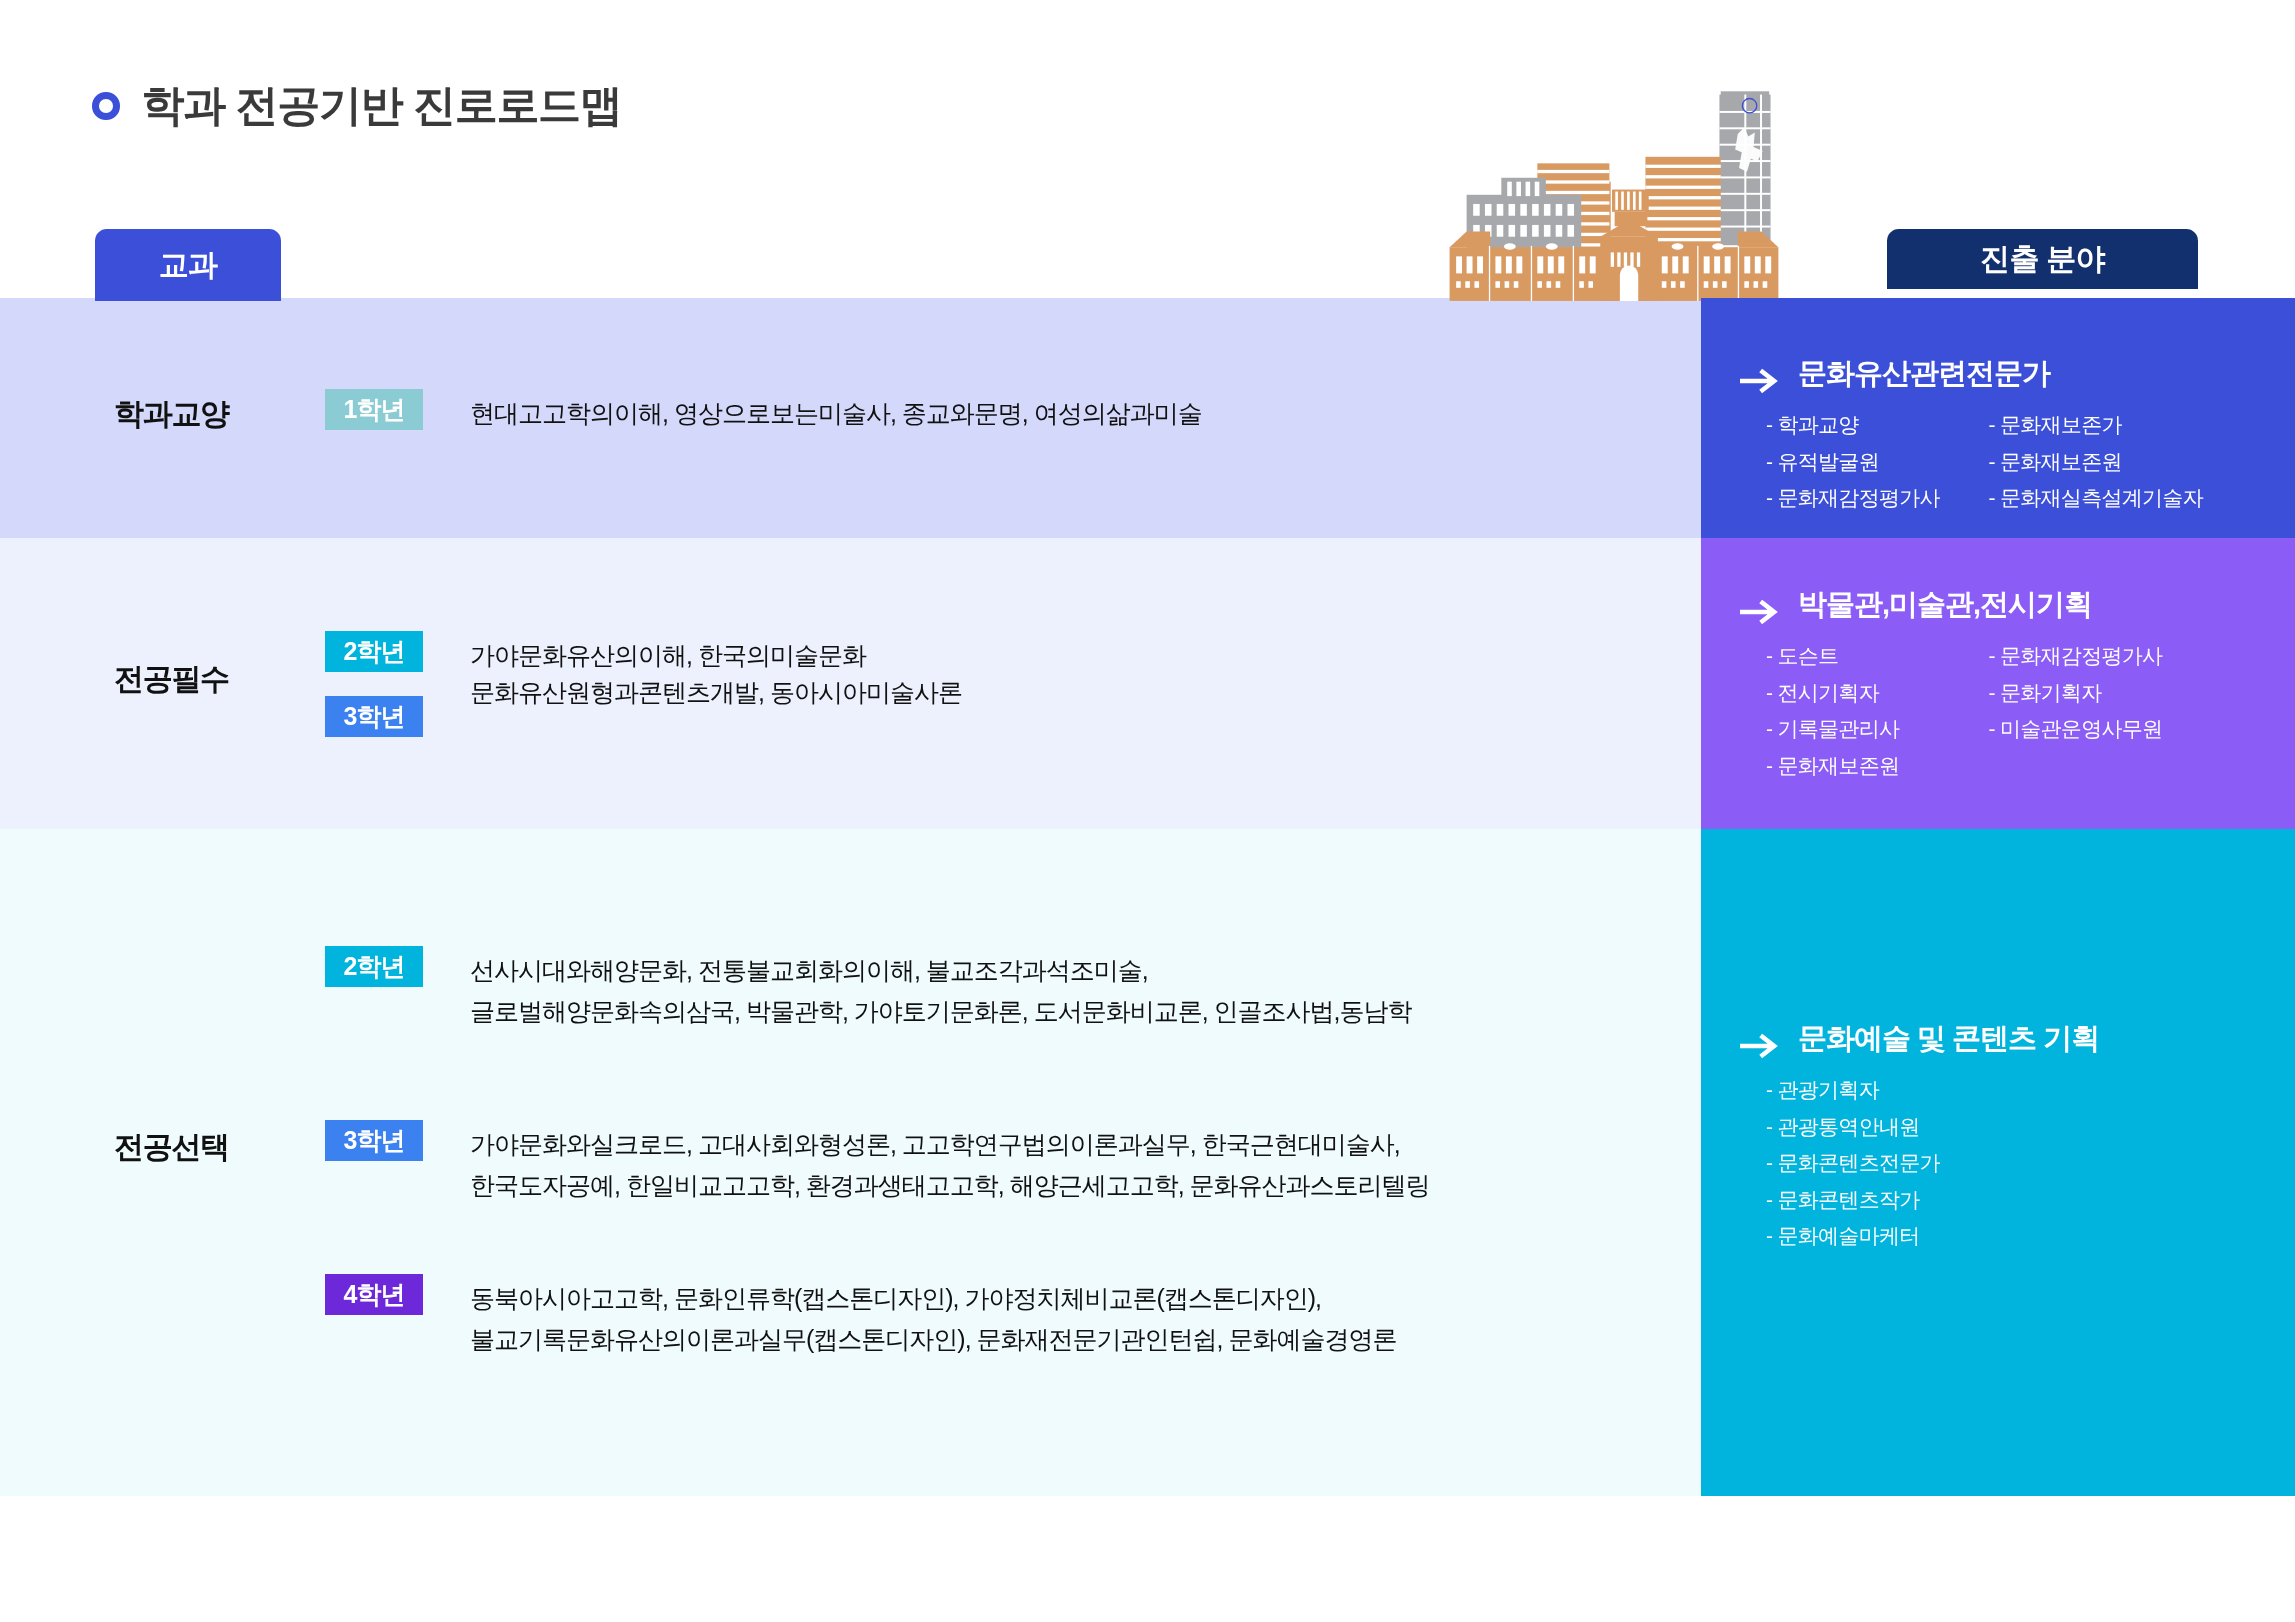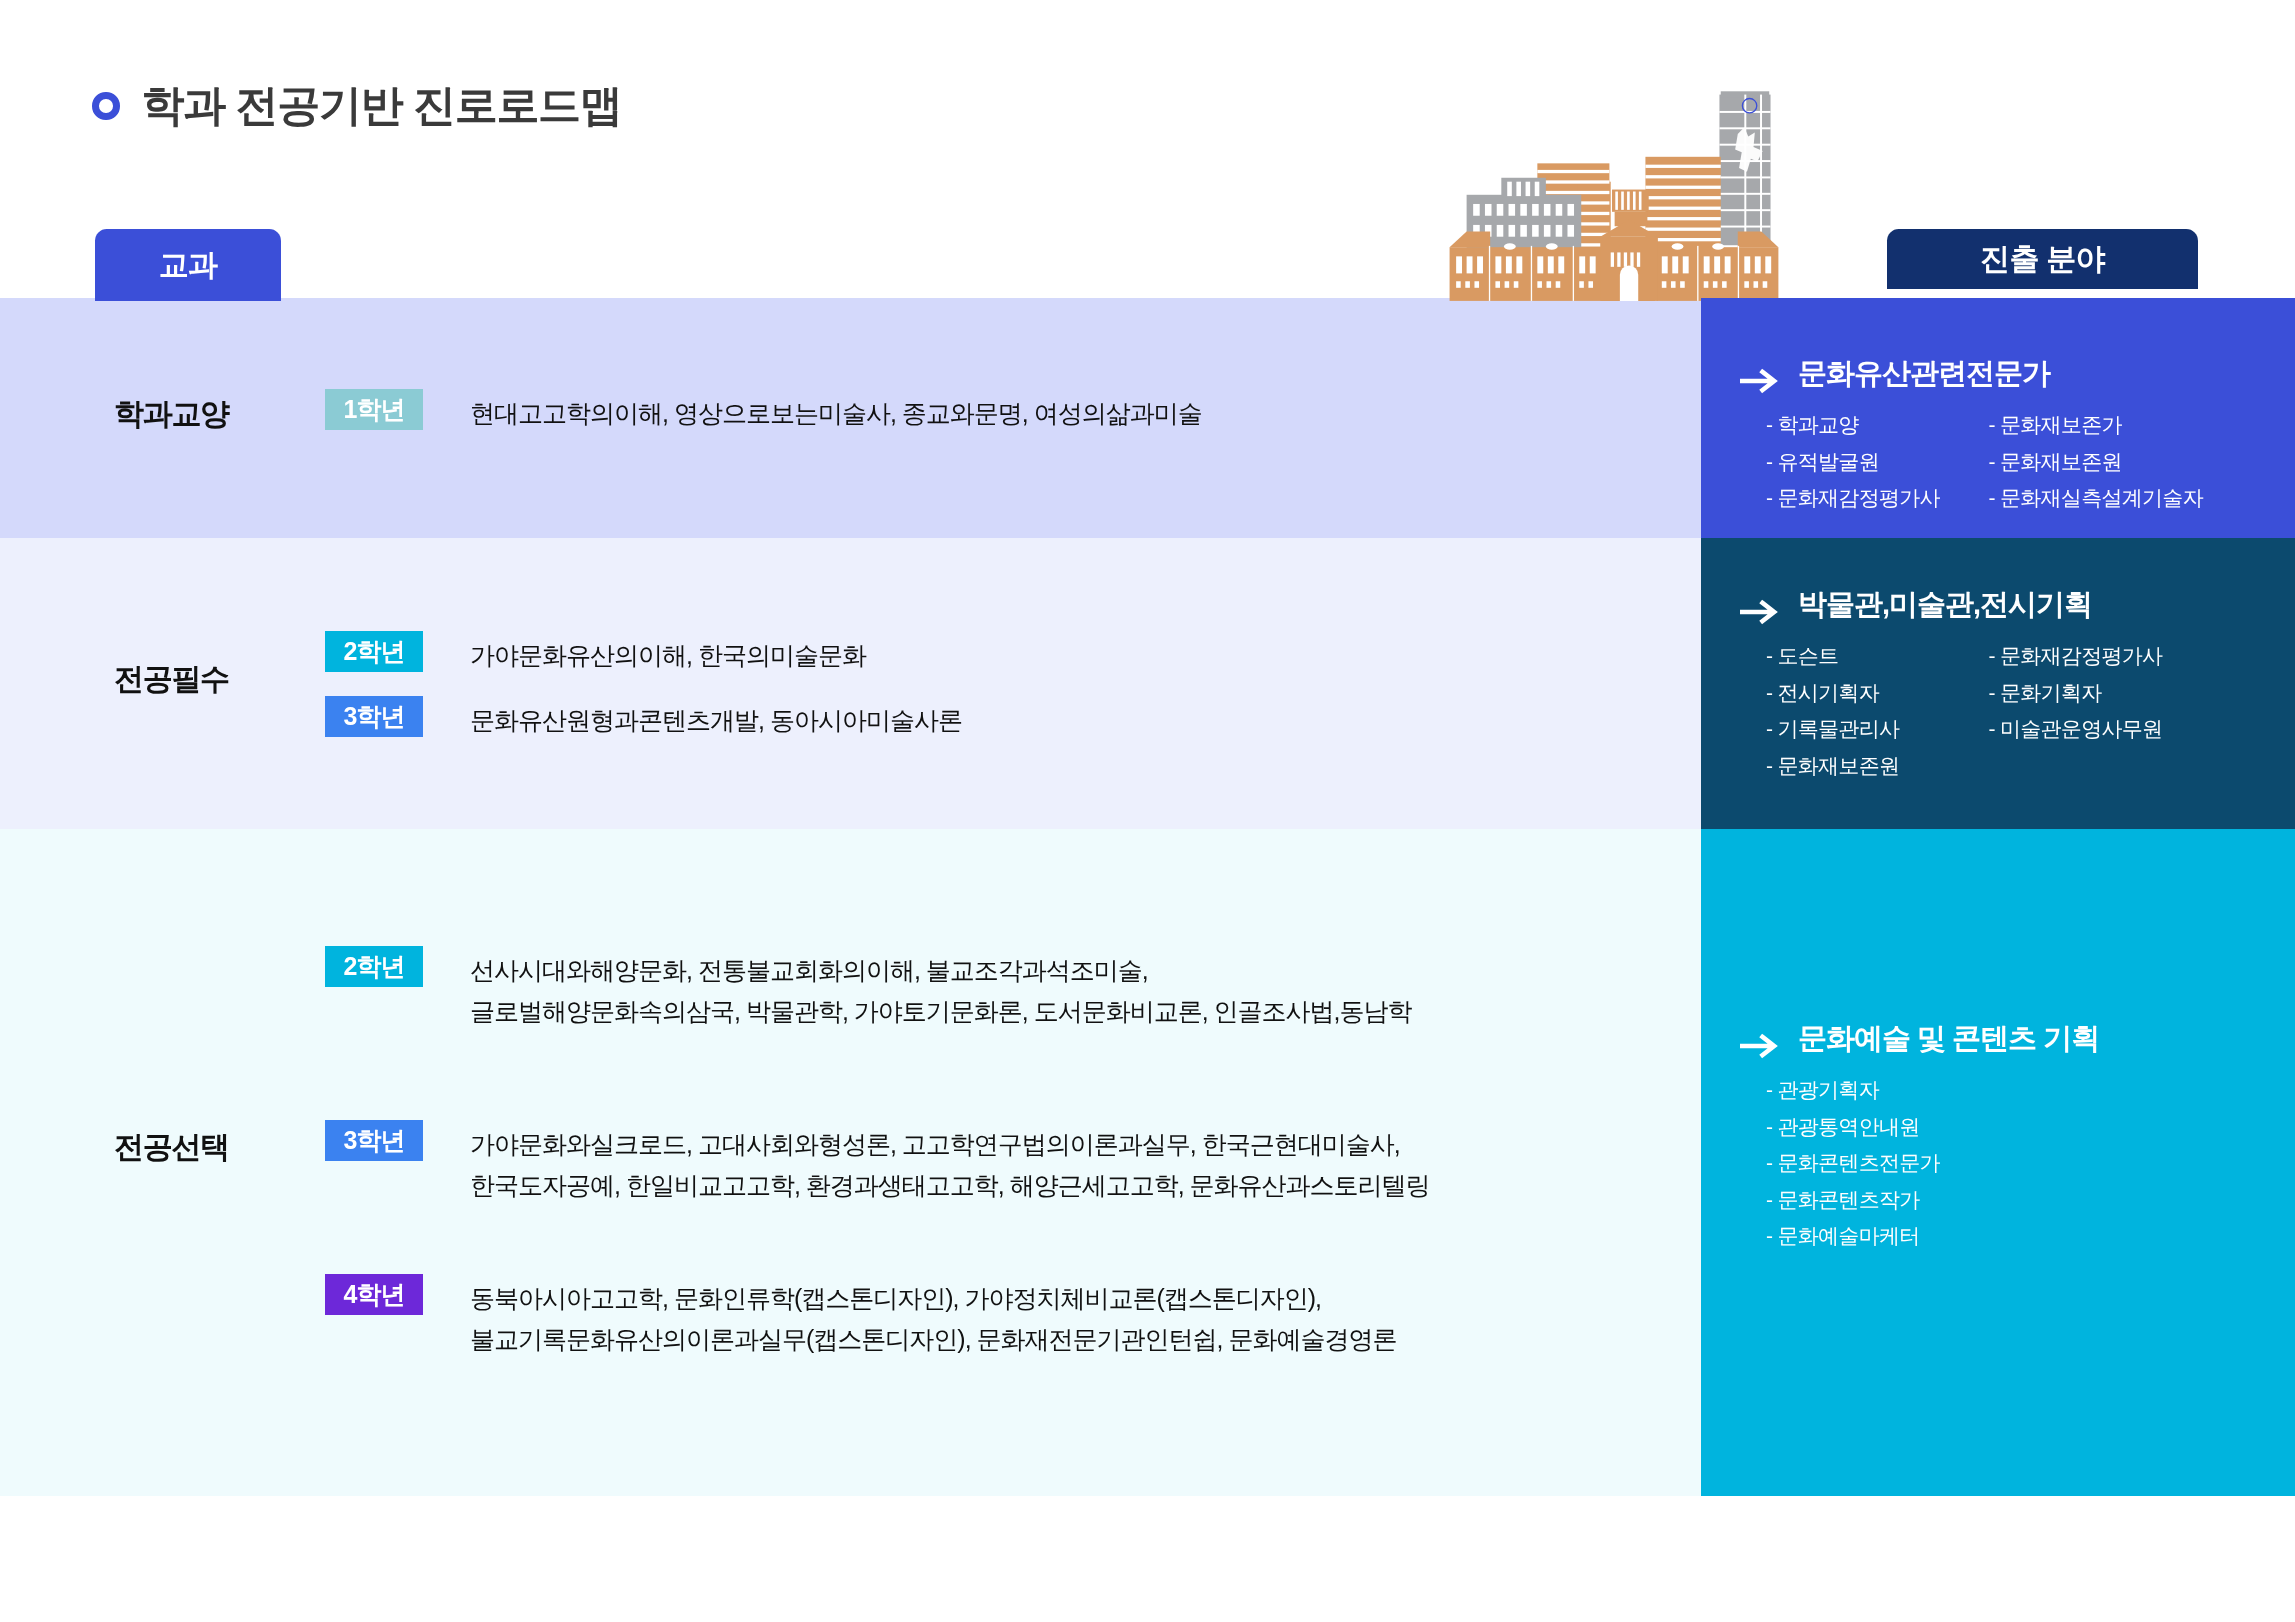--- a/index.html
+++ b/index.html
@@ -89,21 +89,21 @@
   .band-3 { top: 829px; height: 667px; background: #effbfd; }
 
   
   .panel {
     position: absolute;
     left: 1701px;
     width: 595px;
     color: #ffffff;
   }
   .panel-1 { top: 298px;  height: 240px; background: #3b4fd8; }
-  .panel-2 { top: 538px;  height: 329px; background: #0c4a6e; }
+  .panel-2 { top: 538px;  height: 329px; background: #8b5cf6; }
   .panel-3 { top: 829px; height: 667px; background: #00b4de; }
 
   .panel-inner {
     position: absolute;
     left: 39px;
     right: 19.6px;
   }
   .panel-head {
     display: flex;
     align-items: flex-end;
@@ -413,21 +413,21 @@
 <div class="courses" style="left:470px; top:393px;">
   <div>현대고고학의이해, 영상으로보는미술사, 종교와문명, 여성의삶과미술</div>
 </div>
 
 <div class="yr-badge yr-2" style="left:325px; top:631px;">2학년</div>
 <div class="courses" style="left:470px; top:635px;">
   <div>가야문화유산의이해, 한국의미술문화</div>
 </div>
 
 <div class="yr-badge yr-3" style="left:325px; top:696px;">3학년</div>
-<div class="courses" style="left:470px; top:700px;">
+<div class="courses" style="left:470px; top:672px;">
   <div>문화유산원형과콘텐츠개발, 동아시아미술사론</div>
 </div>
 
 <div class="yr-badge yr-2" style="left:325px; top:946px;">2학년</div>
 <div class="courses" style="left:470px; top:950px;">
   <div>선사시대와해양문화, 전통불교회화의이해, 불교조각과석조미술,</div>
   <div>글로벌해양문화속의삼국, 박물관학, 가야토기문화론, 도서문화비교론, 인골조사법,동남학</div>
 </div>
 
 <div class="yr-badge yr-3" style="left:325px; top:1120px;">3학년</div>

